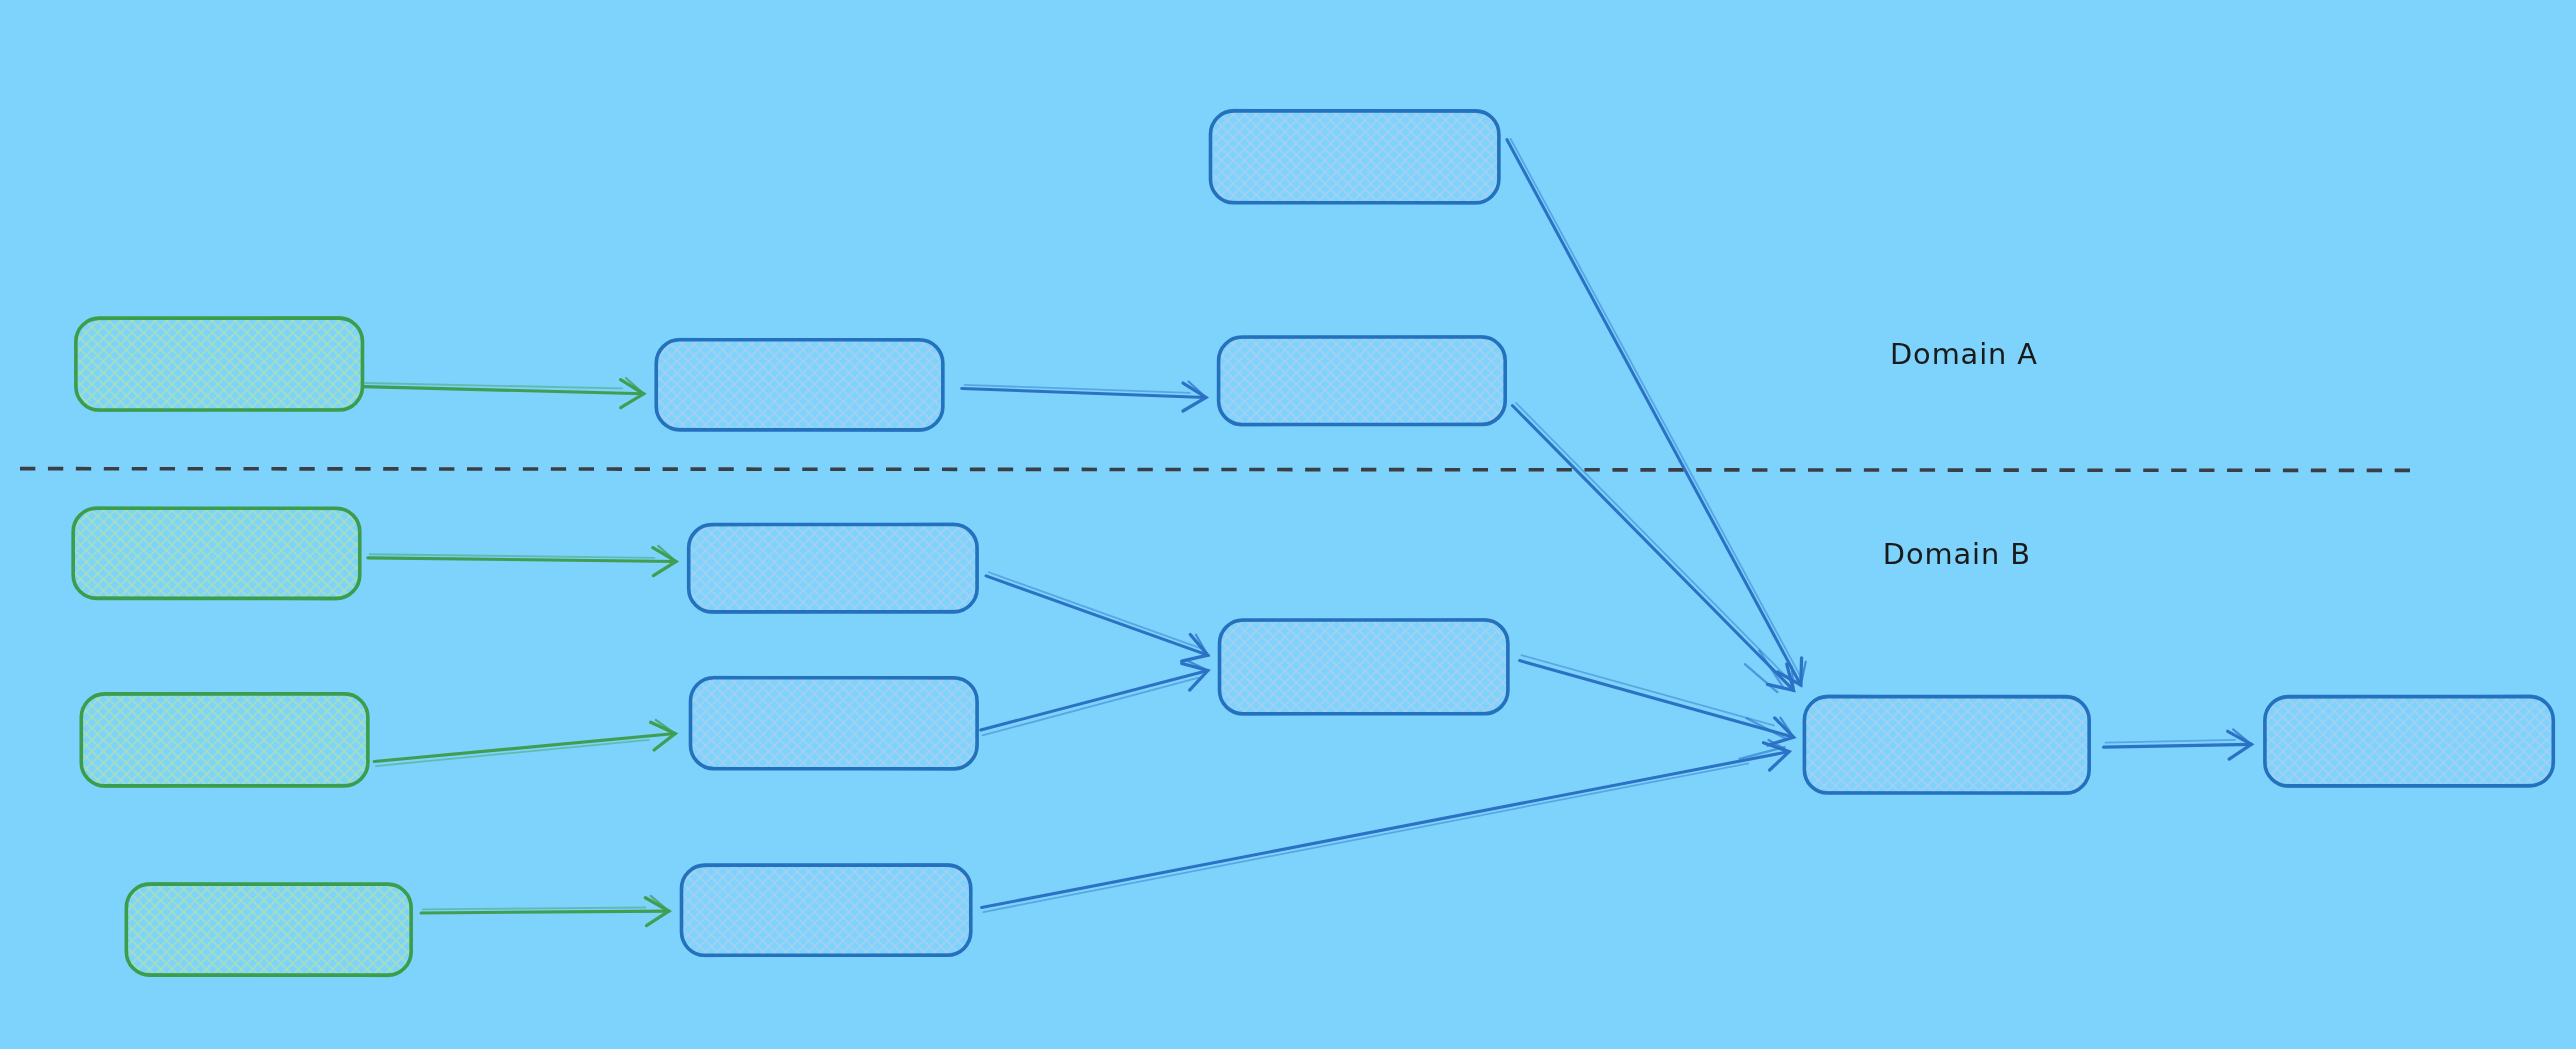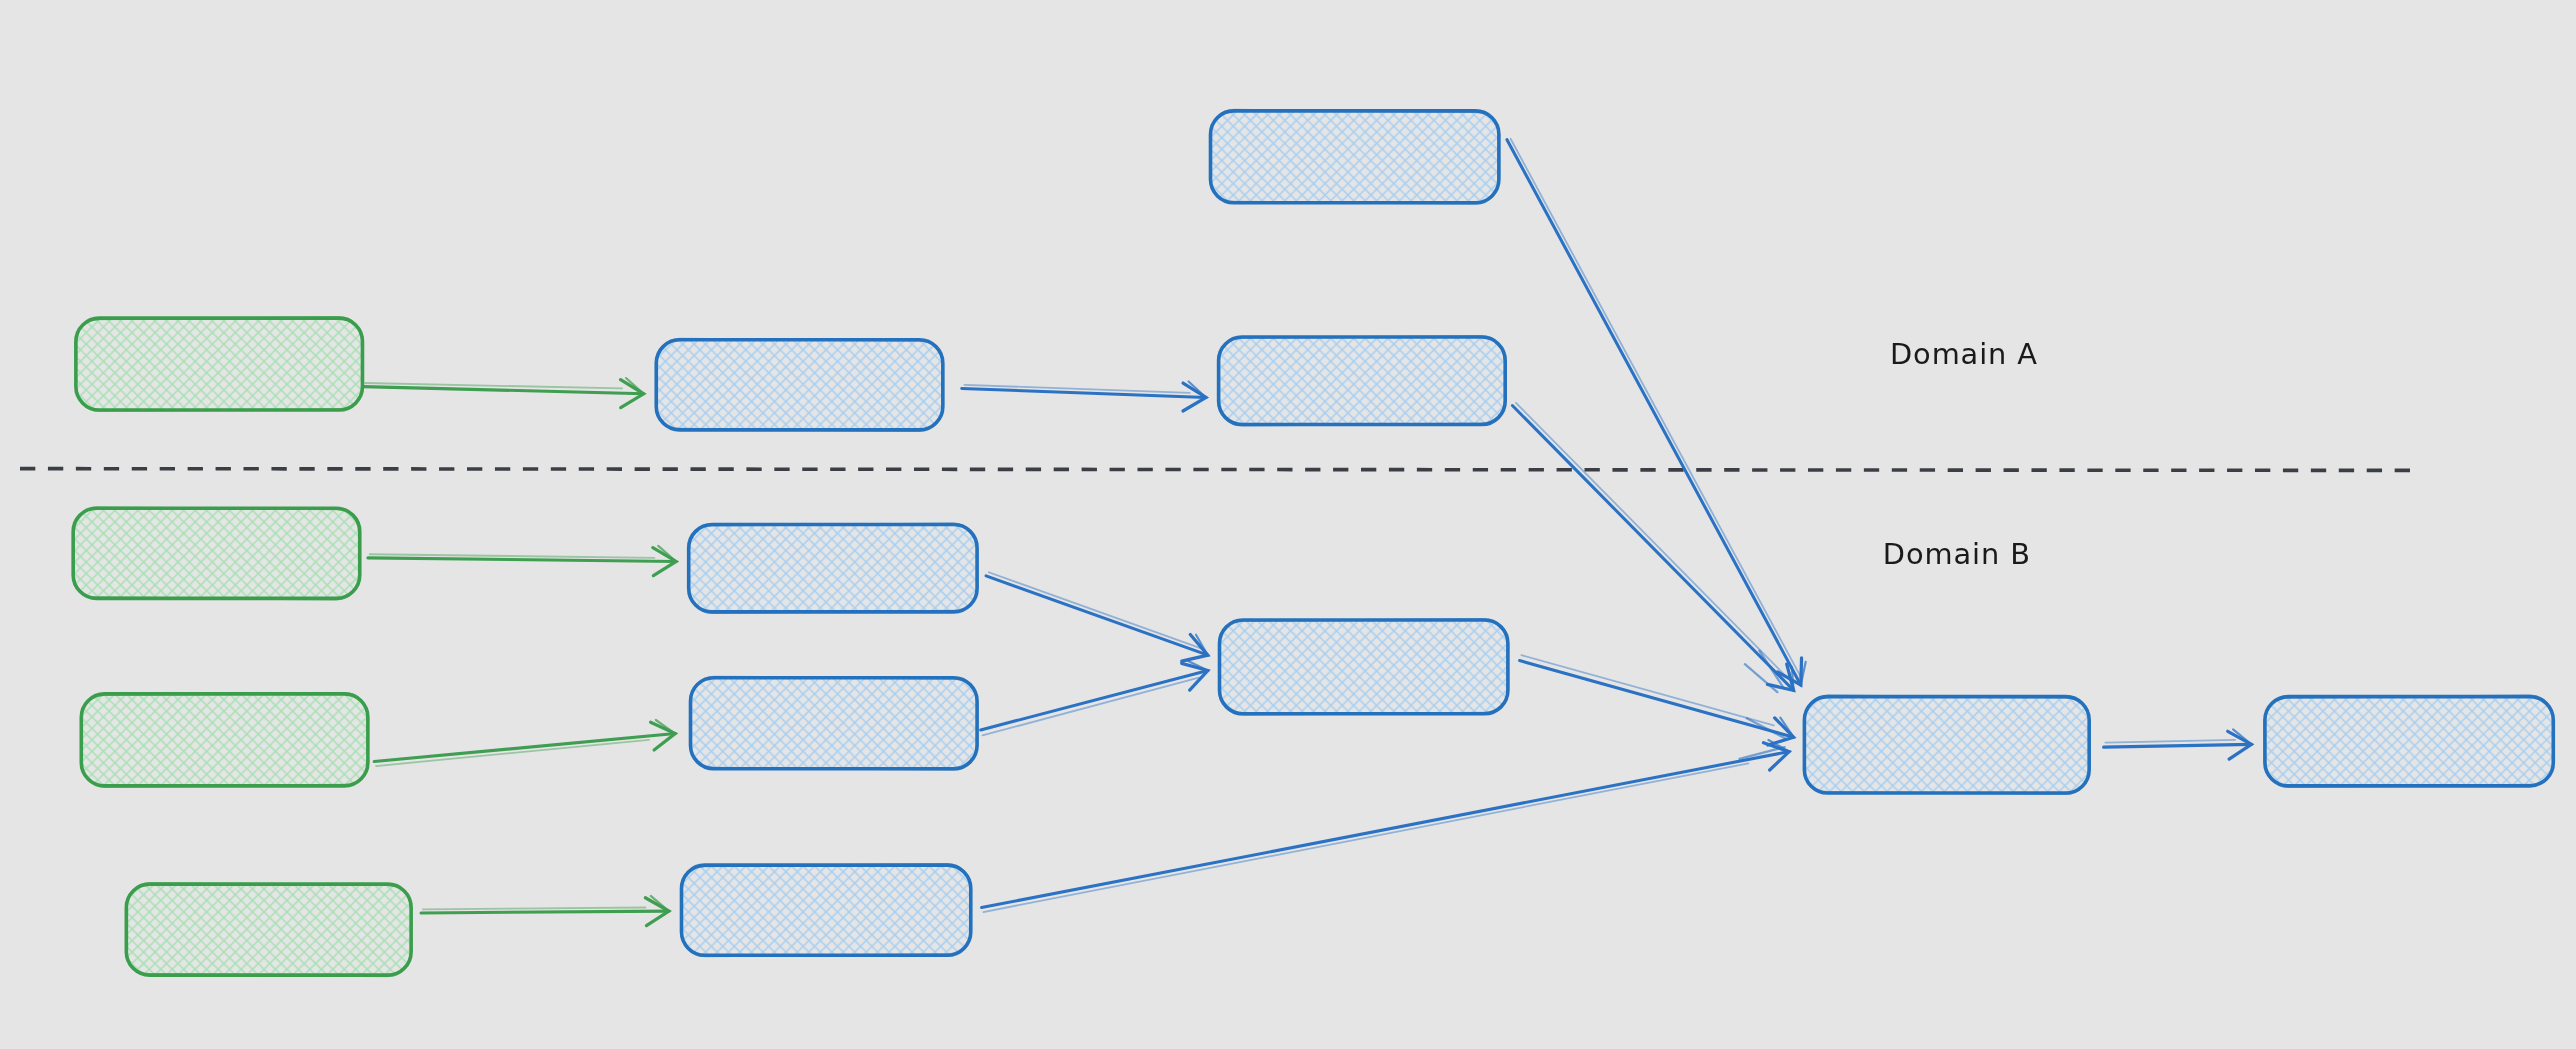--- a/index.html
+++ b/index.html
@@ -8,21 +8,21 @@
     width: 2576px;
     height: 1049px;
     background: #ffffff;
     font-family: "DejaVu Sans", sans-serif;
     overflow: hidden;
   }
   #stage {
     position: relative;
     width: 2576px;
     height: 1049px;
-    background: #e5e5e5;
+    background: #7dd3fc;
   }
   svg { display: block; }
   .node-green  { stroke: #3a9e4c; stroke-width: 4; fill: url(#hatchGreen); }
   .node-blue   { stroke: #2471bd; stroke-width: 4; fill: url(#hatchBlue); }
   .sketch-green { stroke: #3a9e4c; stroke-width: 2.2; fill: none; opacity: .5; }
   .sketch-blue  { stroke: #2471bd; stroke-width: 2.2; fill: none; opacity: .5; }
   .edge-green { stroke: #3f9e51; stroke-width: 3.4; fill: none; stroke-linecap: round; }
   .edge-blue  { stroke: #2b72c4; stroke-width: 3.4; fill: none; stroke-linecap: round; }
   .edge-ghost-green { stroke: #3f9e51; stroke-width: 2; fill: none; opacity: .45; stroke-linecap: round; }
   .edge-ghost-blue  { stroke: #2b72c4; stroke-width: 2; fill: none; opacity: .45; stroke-linecap: round; }

